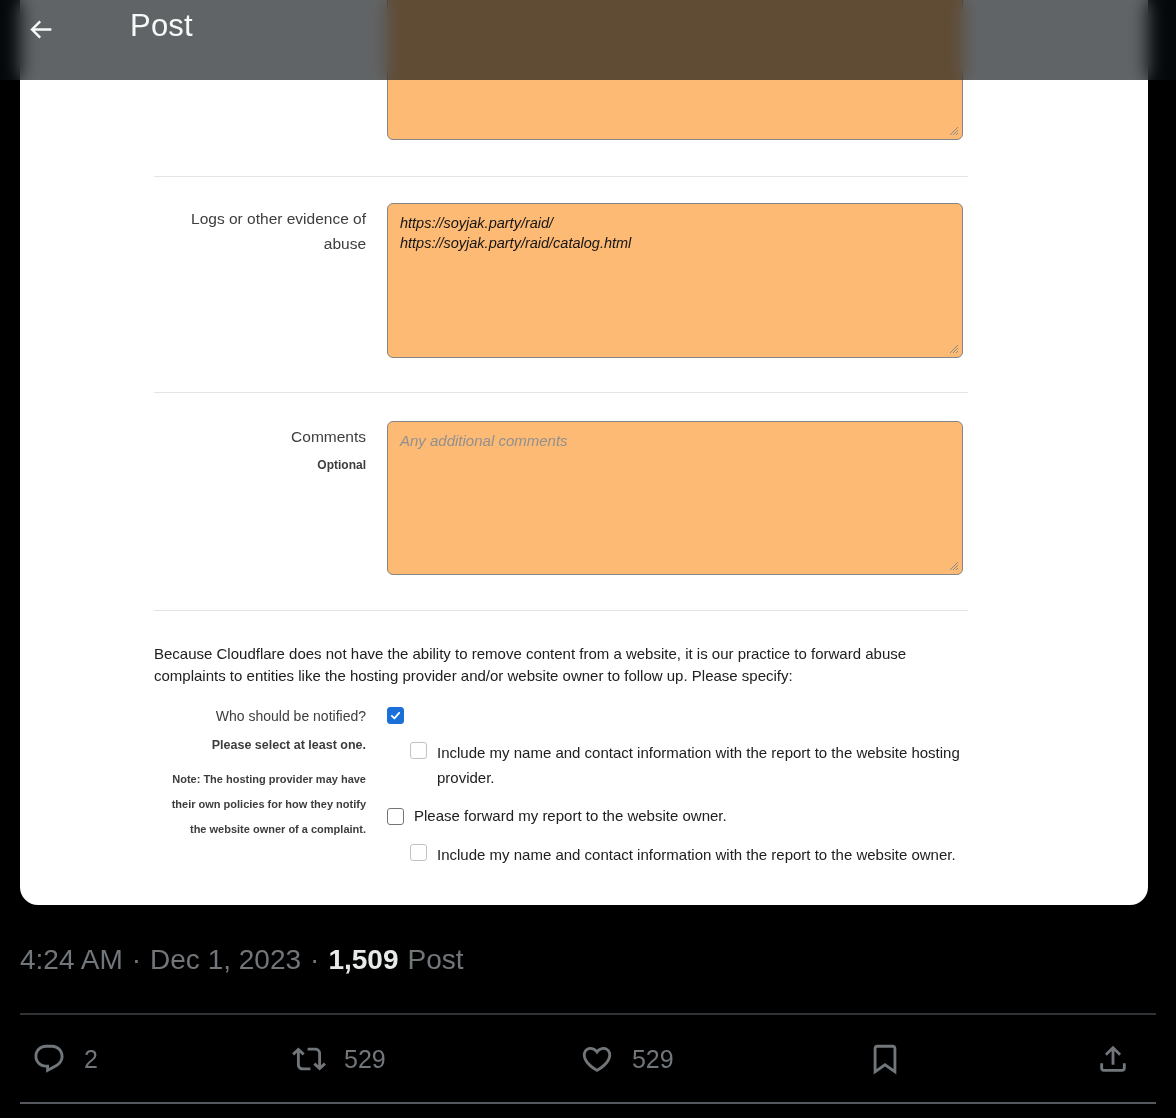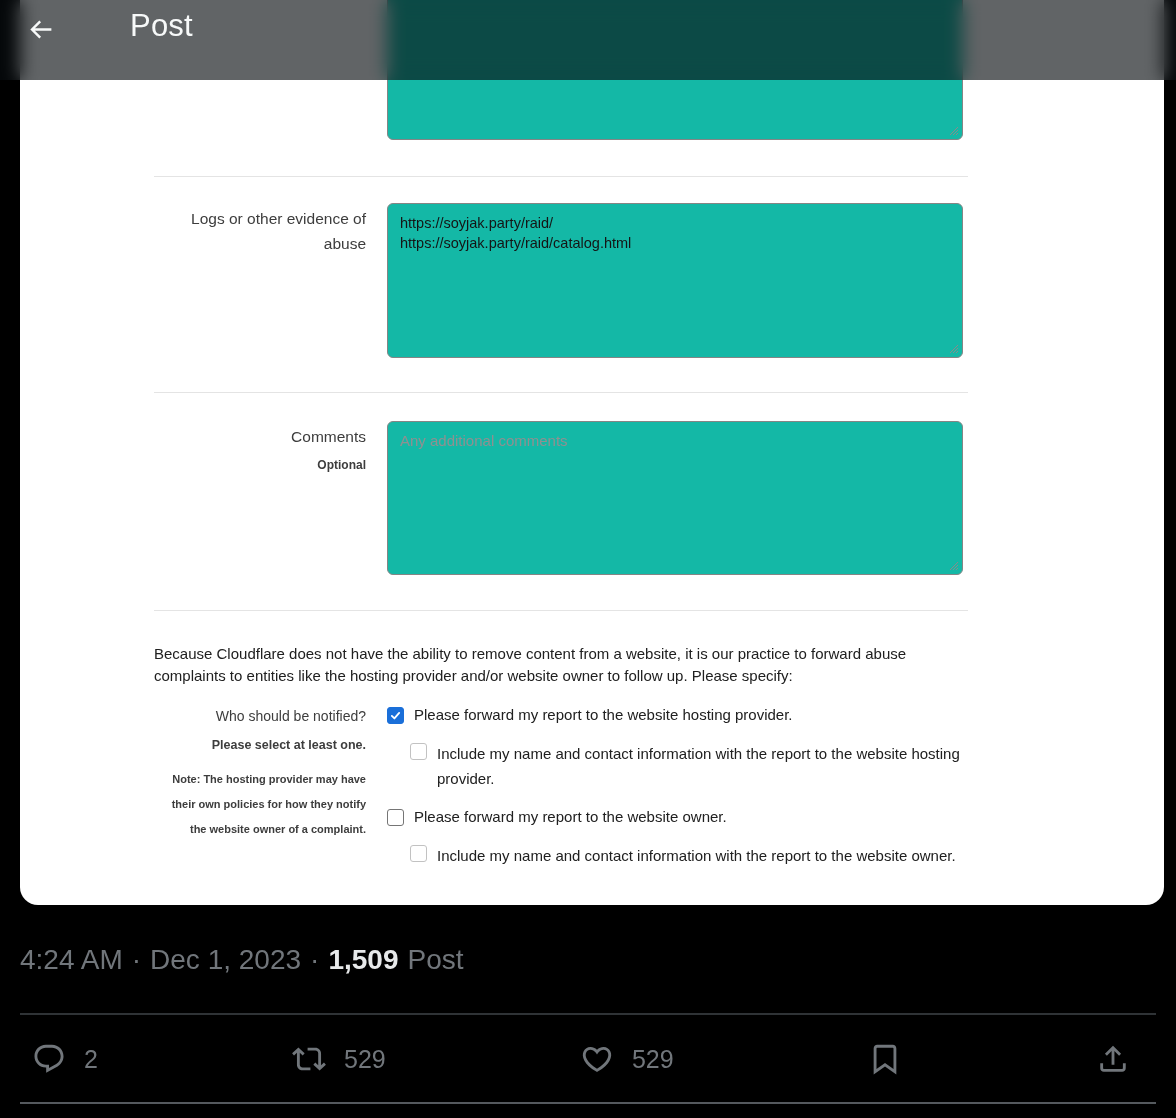--- a/index.html
+++ b/index.html
@@ -1,26 +1,26 @@
 <!DOCTYPE html>
 <html><head>
 <meta charset="utf-8">
 <style>
   html,body{margin:0;padding:0;background:#000;}
   body{width:1176px;height:1118px;position:relative;overflow:hidden;
        font-family:"Liberation Sans", sans-serif;}
 
   
   .card{position:absolute;top:0;left:20px;width:1128px;height:905px;
-        background:#ffffff;border-radius:0 0 18px 18px;overflow:hidden;padding-left:16px;}
+        background:#ffffff;border-radius:0 0 18px 18px;overflow:hidden;}
   .ta-wrap{position:absolute;}
   .ta-wrap textarea{width:100%;height:100%;box-sizing:border-box;resize:none;
         border:1px solid #858585;border-radius:6px;padding:9px 12px;
         font-family:"Liberation Sans", sans-serif;font-size:14.5px;line-height:20px;
-        color:#151515;background:#14b8a6;outline:none;}
+        color:#151515;background:#fdba74;outline:none;font-style:italic;}
   .ta-wrap textarea::placeholder{color:#909090;font-size:15px;}
   .resize-grip{position:absolute;right:4px;bottom:4px;pointer-events:none;}
   .form-divider{position:absolute;left:134px;width:814px;height:1px;background:#e4e4e4;}
   .flabel{position:absolute;left:134px;width:212px;text-align:right;
           color:#3d3d3d;font-size:15.5px;line-height:25px;}
   .fsub{font-size:12px;font-weight:700;margin-top:4px;}
   .notice{position:absolute;left:134px;top:643px;width:806px;
           color:#202020;font-size:15px;line-height:21.5px;}
   .notify-left{position:absolute;left:134px;top:706px;width:212px;text-align:right;color:#3d3d3d;}
   .notify-left .q{font-size:14px;line-height:20px;}
@@ -117,21 +117,20 @@
     <div class="note">Note: The hosting provider may have their own policies for how they notify the website owner of a complaint.</div>
   </div>
 
   <div class="opts">
     <div class="opt single">
       <span class="cb checked">
         <svg width="11" height="11" viewBox="0 0 12 12">
           <path d="M2 6.5 4.8 9.2 10 3.2" stroke="#fff" stroke-width="2" fill="none" stroke-linecap="round" stroke-linejoin="round"></path>
         </svg>
       </span>
-      <span class="lbl">Please forward my report to the website hosting provider.</span>
     </div>
     <div class="opt indent">
       <span class="cb light"></span>
       <span class="lbl">Include my name and contact information with the report to the website hosting provider.</span>
     </div>
     <div class="opt single">
       <span class="cb"></span>
       <span class="lbl">Please forward my report to the website owner.</span>
     </div>
     <div class="opt indent">

